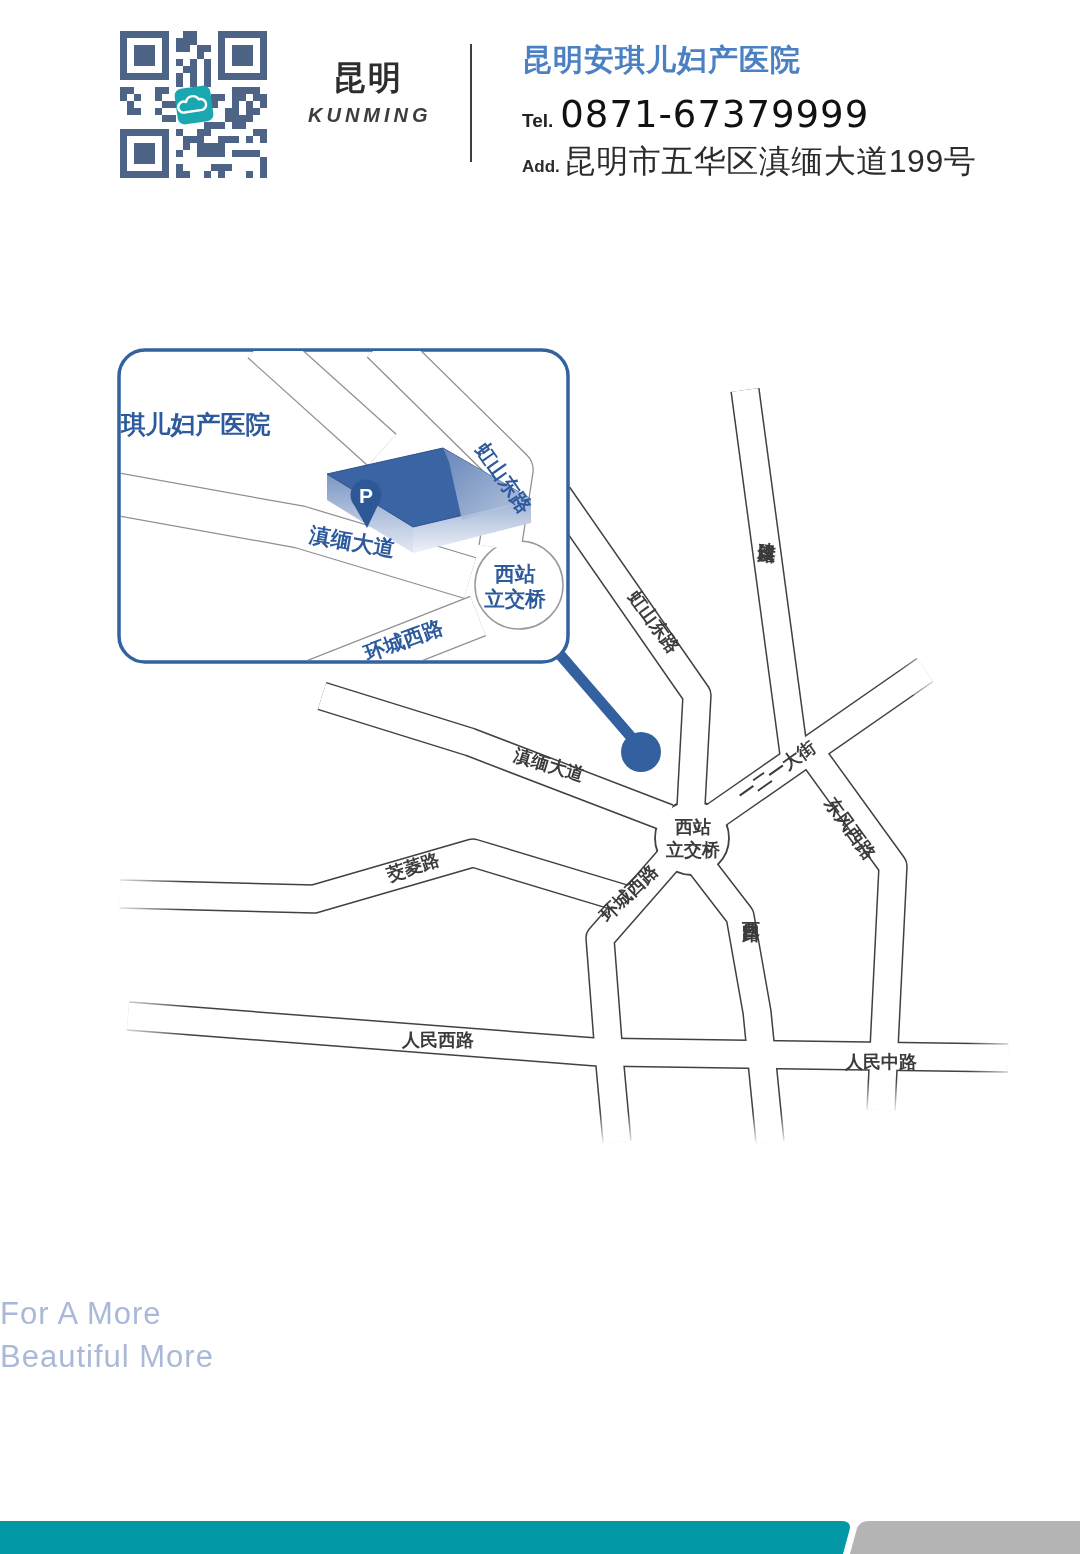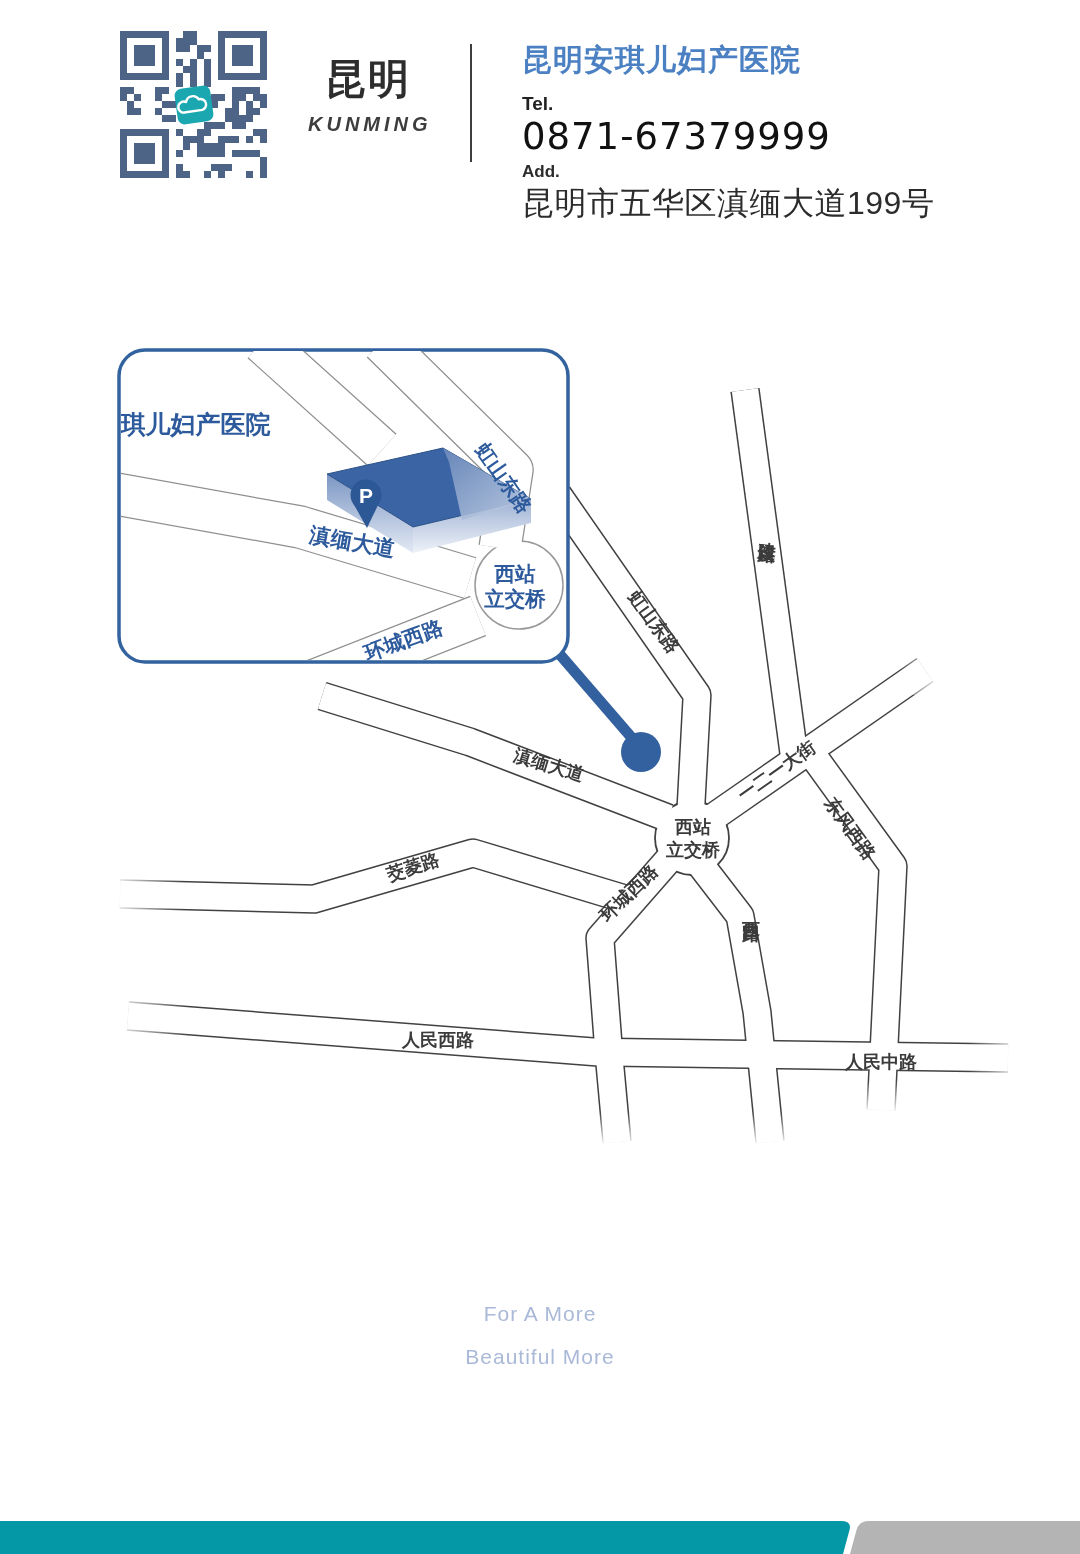--- a/index.html
+++ b/index.html
@@ -1,45 +1,45 @@
 <!DOCTYPE html>
 <html><head>
 <meta charset="utf-8">
 <style>
   html,body{margin:0;padding:0;background:#e8e8e8;}
   .page{position:relative;width:1080px;height:1554px;background:#ffffff;margin:0 auto;overflow:hidden;
         font-family:"Liberation Sans","DejaVu Sans",sans-serif;}
   
   .qr{position:absolute;left:120px;top:31px;width:148px;height:148px;}
   .brand{position:absolute;left:308px;top:60px;width:120px;text-align:center;}
-  .brand-cn{font-size:41px;font-weight:900;color:#2d2d2d;letter-spacing:2px;line-height:1.1;font-family:Liberation Mono, monospace;}
+  .brand-cn{font-size:33px;font-weight:900;color:#2d2d2d;letter-spacing:2px;line-height:1.1;}
   .brand-en{margin-top:8px;font-size:20px;font-weight:700;color:#3d3d3d;letter-spacing:4px;font-style:italic;}
   .vdivider{position:absolute;left:470px;top:44px;width:2px;height:118px;background:#3f3f3f;}
   .hblock{position:absolute;left:522px;top:40px;}
   .hname{font-size:30px;font-weight:600;color:#4b80c2;letter-spacing:1px;}
-  .hrow{display:flex;align-items:baseline;margin-top:12px;flex-direction:column;}
+  .hrow{display:flex;align-items:baseline;margin-top:12px;}
   .tel-label{font-size:19px;font-weight:700;color:#222;margin-right:7px;}
   .tel-num{font-size:37px;font-weight:400;color:#111;letter-spacing:1px;font-family:"DejaVu Sans","Liberation Sans",sans-serif;}
   .add-row{margin-top:4px;}
   .add-label{font-size:17px;font-weight:700;color:#2c2c2c;margin-right:4px;}
   .add-text{font-size:32px;font-weight:500;color:#2c2c2c;letter-spacing:0.5px;}
   
   .mapsvg{position:absolute;left:0;top:330px;}
   .roadcase{fill:none;stroke:#414141;stroke-width:29.5;stroke-linejoin:round;}
   .roadfill{fill:none;stroke:#ffffff;stroke-width:26.5;stroke-linejoin:round;}
   .icase{fill:none;stroke:#8f8f8f;stroke-width:43.5;stroke-linejoin:round;}
   .ifill{fill:none;stroke:#ffffff;stroke-width:41;stroke-linejoin:round;}
   .mlabel{fill:#3b3b3b;font-size:18px;font-weight:600;text-anchor:middle;
           font-family:"Liberation Sans","DejaVu Sans",sans-serif;}
   .ilabel{fill:#2d5a9c;font-weight:700;text-anchor:middle;
           font-family:"Liberation Sans","DejaVu Sans",sans-serif;}
   .vtext{writing-mode:vertical-rl;text-orientation:upright;letter-spacing:2px;}
   
-  .slogan{position:absolute;left:0;top:1292px;width:100%;text-align:center;
-          color:#a9b9d7;font-size:21px;letter-spacing:1px;line-height:43px;font-weight:500;}
+  .slogan{position:absolute;left:0;top:1292px;width:100%;text-align:left;
+          color:#a9b9d7;font-size:31px;letter-spacing:1px;line-height:43px;font-weight:500;}
   .bars{position:absolute;left:0;bottom:0;}
 </style>
 </head>
 <body>
 
 <div class="page">
 
   <svg class="qr" id="qrsvg" viewBox="0 0 148 148">
       <rect x="0" y="0" width="7" height="7" fill="#4d6486"></rect>
       <rect x="7" y="0" width="7" height="7" fill="#4d6486"></rect>

